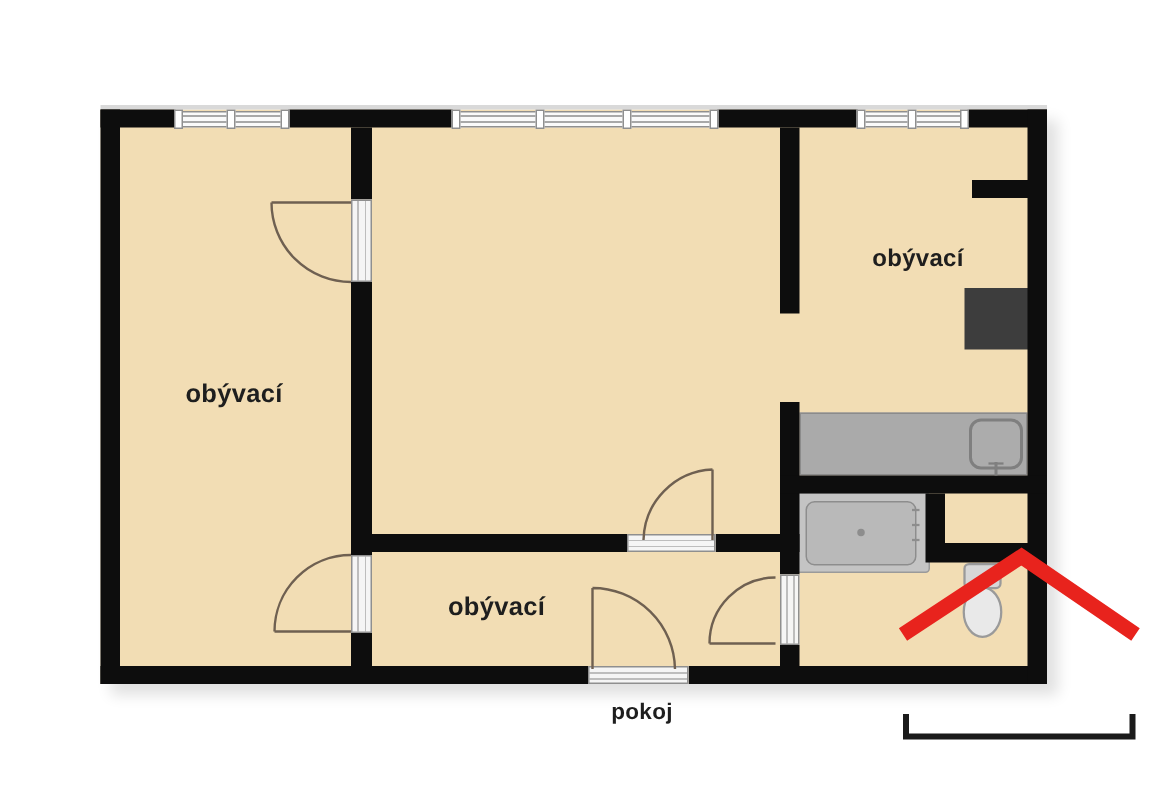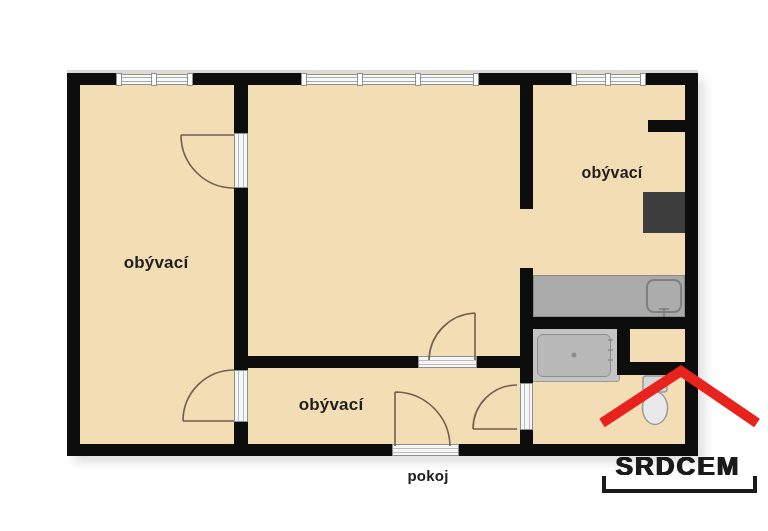--- a/index.html
+++ b/index.html
@@ -129,15 +129,14 @@
     <path d="M 602 423 L 681 371 L 757 423" fill="none" stroke="#e8231d" stroke-width="10" stroke-linejoin="miter"></path>
 
     <path d="M 604 476 L 604 491 L 755 491 L 755 476" fill="none" stroke="#1b1b1b" stroke-width="4"></path>
   </svg>
 
   <div class="room-label lbl-loznice">obývací</div>
   <div class="room-label lbl-kuchyn">obývací</div>
   <div class="room-label lbl-predsin">obývací</div>
   <div class="room-label lbl-vstup">pokoj</div>
 
-  <div class="logo-text logo-line2">SRDCEM</div>
 
 </div>
 
 </body></html>

